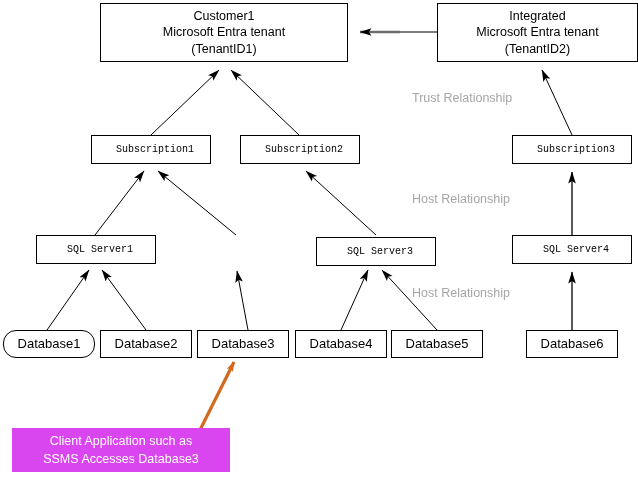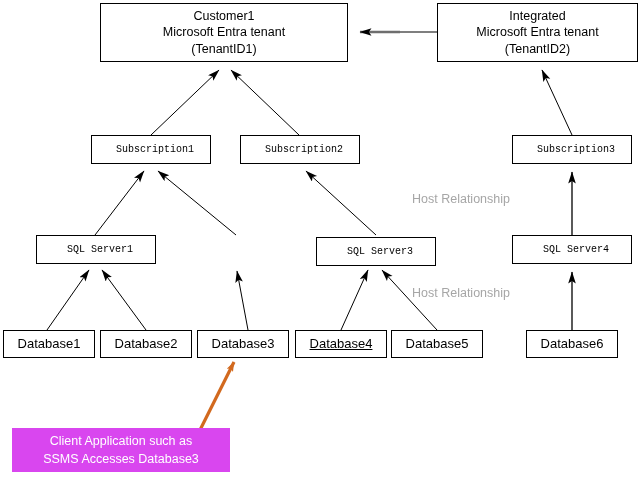--- a/index.html
+++ b/index.html
@@ -137,32 +137,33 @@
 
   <div class="node mono" style="left:512px;top:135px;width:120px;height:29px;">Subscription3</div>
 
   <div class="node mono" style="left:36px;top:235px;width:120px;height:29px;">SQL Server1</div>
 
 
   <div class="node mono" style="left:316px;top:237px;width:120px;height:29px;">SQL Server3</div>
 
   <div class="node mono" style="left:512px;top:235px;width:120px;height:29px;">SQL Server4</div>
 
-  <div class="node sans" style="left:3px;top:330px;width:92px;height:28px;">Database1</div>
+  <div class="node sans" style="left:3px;top:330px;width:92px;height:28px;border-radius:13px;">Database1</div>
 
   <div class="node sans" style="left:100px;top:330px;width:92px;height:28px;">Database2</div>
 
   <div class="node sans" style="left:197px;top:330px;width:92px;height:28px;">Database3</div>
 
-  <div class="node sans" style="left:295px;top:330px;width:92px;height:28px;text-decoration:underline;">Database4</div>
+  <div class="node sans" style="left:295px;top:330px;width:92px;height:28px;">Database4</div>
 
   <div class="node sans" style="left:391px;top:330px;width:92px;height:28px;">Database5</div>
 
   <div class="node sans" style="left:526px;top:330px;width:92px;height:28px;">Database6</div>
 
+  <div class="reltag" style="left:412px;top:91px;">Trust Relationship</div>
 
   <div class="reltag" style="left:412px;top:192px;">Host Relationship</div>
 
   <div class="reltag" style="left:412px;top:286px;">Host Relationship</div>
 
   <div class="callout" style="left:12px;top:428px;width:218px;height:44px;">Client Application such as
 SSMS Accesses Database3</div>
 
 </div>
 

